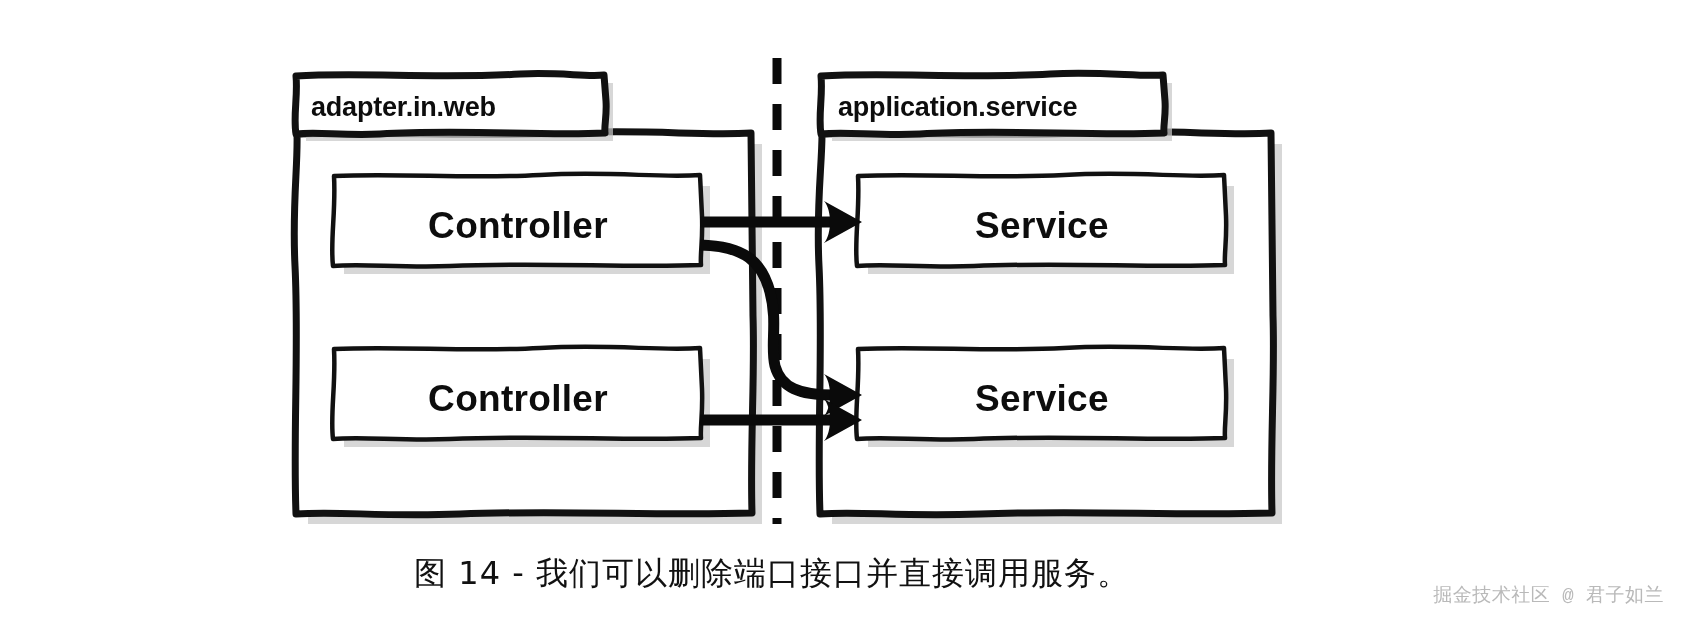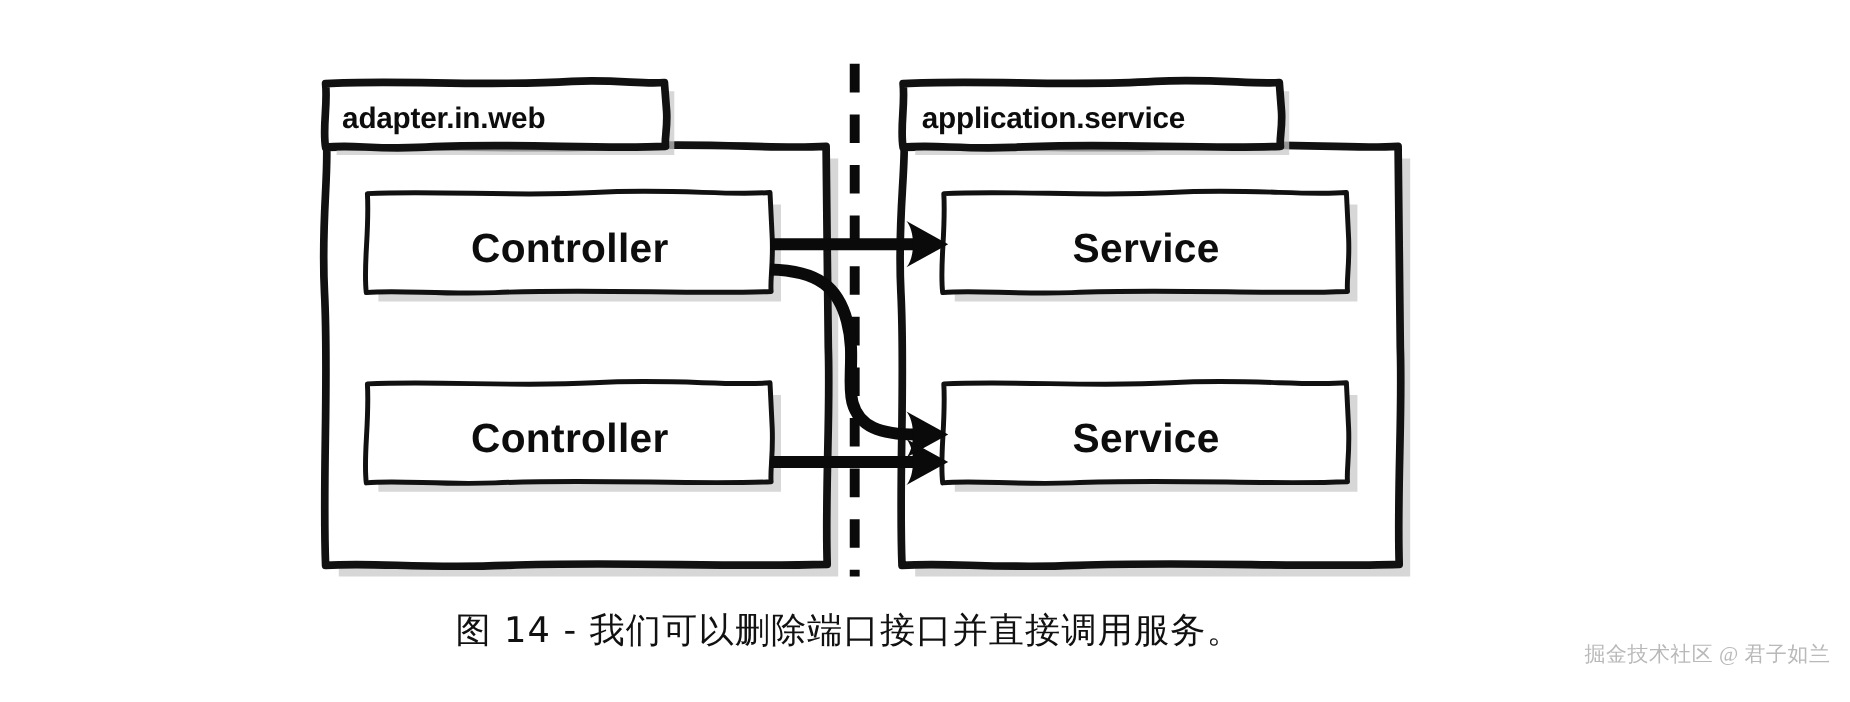--- a/index.html
+++ b/index.html
@@ -55,21 +55,21 @@
     font-weight: 400;
     color: #111111;
     letter-spacing: 1px;
     white-space: nowrap;
     padding-left: 27px;
   }
   .watermark-text {
     position: absolute;
     right: 18px;
     top: 566px;
-    font-family: Liberation Serif, serif;
+    font-family: Liberation Mono, monospace;
     font-size: 19px;
     color: #b9b9b9;
     letter-spacing: 0.5px;
     white-space: nowrap;
   }
   .stroke-hand {
     fill: none;
     stroke: #111111;
     stroke-linecap: round;
     stroke-linejoin: round;

